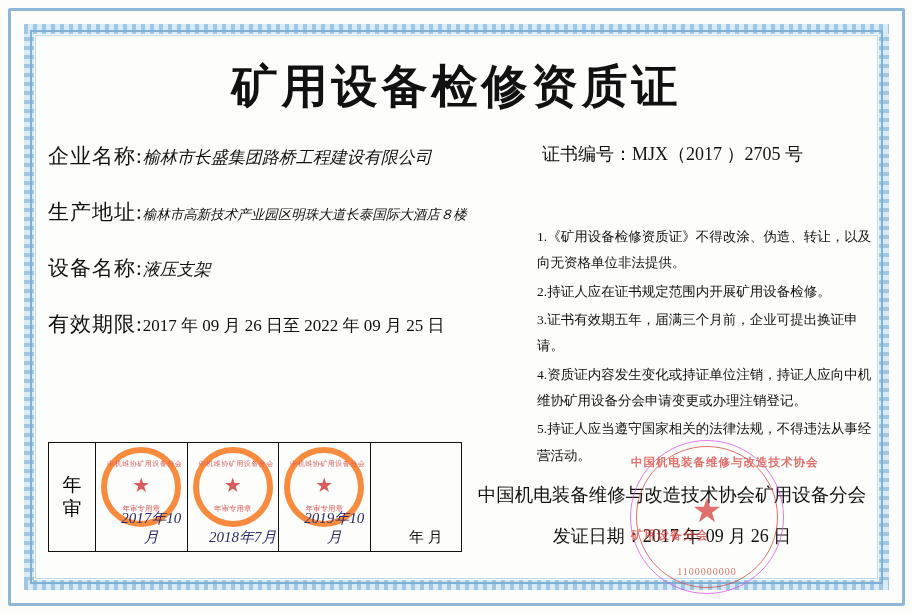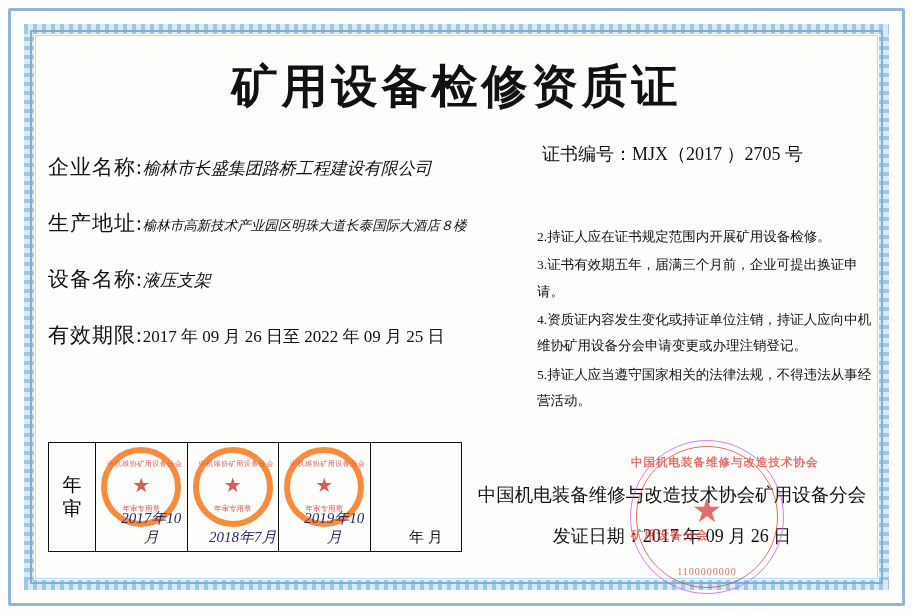--- a/index.html
+++ b/index.html
@@ -77,21 +77,20 @@
   .left-col {
     position: absolute;
     left: 6px;
     top: 100px;
     width: 440px;
   }
   .field {
     position: relative;
     margin-bottom: 28px;
     white-space: nowrap;
-    margin-top: 11px;
   }
   .field .lbl {
     font-size: 21px;
     color: #111;
     letter-spacing: 1px;
   }
   .field .val {
     font-size: 17px;
     color: #111;
   }
@@ -302,20 +301,21 @@
   <div class="content">
 
     <div class="title">矿用设备检修资质证</div>
 
     <div class="cert-no">
       <span>证书编号：</span><span>MJX（2017 ）2705  号</span>
     </div>
 
 
     <div class="notice-list">
+      <span class="notice-item">1.《矿用设备检修资质证》不得改涂、伪造、转让，以及向无资格单位非法提供。</span>
       <span class="notice-item">2.持证人应在证书规定范围内开展矿用设备检修。</span>
       <span class="notice-item">3.证书有效期五年，届满三个月前，企业可提出换证申请。</span>
       <span class="notice-item">4.资质证内容发生变化或持证单位注销，持证人应向中机维协矿用设备分会申请变更或办理注销登记。</span>
       <span class="notice-item">5.持证人应当遵守国家相关的法律法规，不得违法从事经营活动。</span>
     </div>
 
     <div class="left-col">
       <div class="field">
         <span class="lbl">企业名称:</span><span class="val-mid handwrite">榆林市长盛集团路桥工程建设有限公司</span>
       </div>

